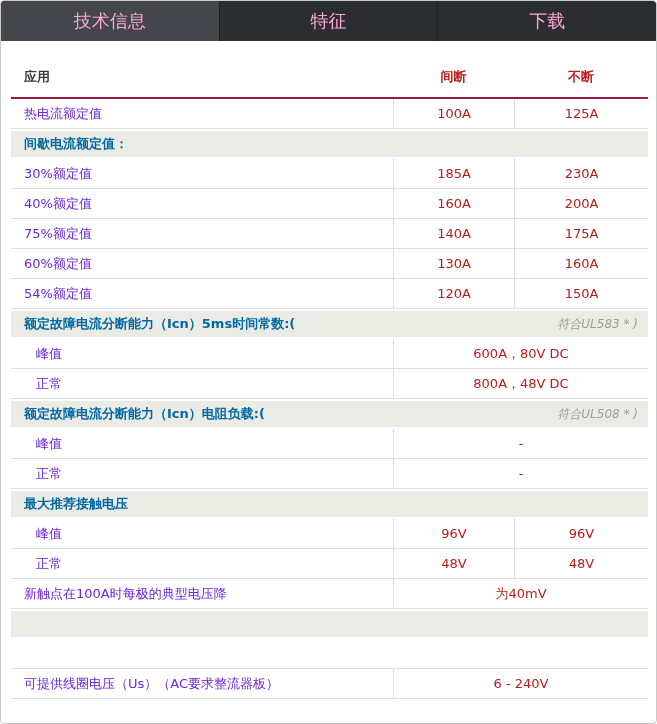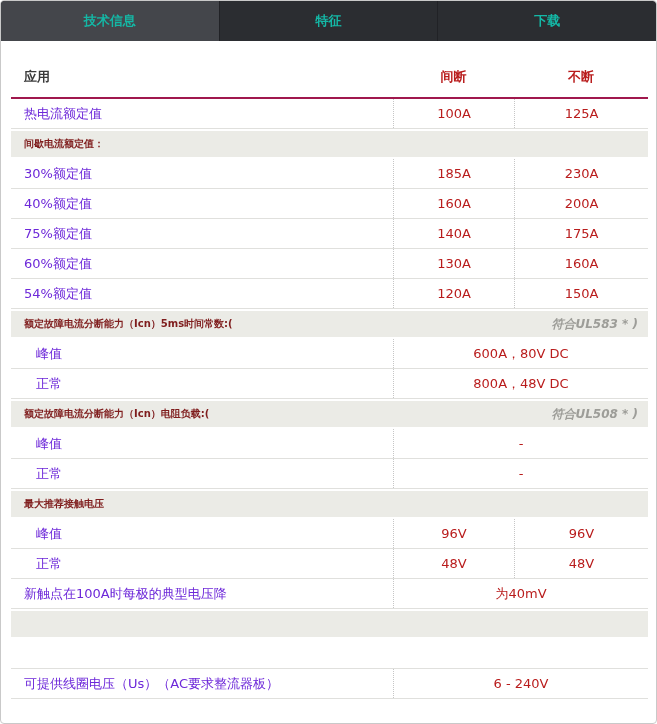--- a/index.html
+++ b/index.html
@@ -13,22 +13,22 @@
     border:1px solid #c9c9c9; border-radius:4px;
     background:#fff; overflow:hidden;
   }
   
   .tabbar {
     display:flex; height:40px; background:#2b2d31;
     border-radius:3px 3px 0 0; overflow:hidden;
   }
   .tab {
     flex:1; display:flex; align-items:center; justify-content:center;
-    color:#14b8a6; font-size:13px; cursor:pointer;
-    border-right:1px solid #212226; box-sizing:border-box;font-weight:bold;
+    color:#f9a8d4; font-size:18px; cursor:pointer;
+    border-right:1px solid #212226; box-sizing:border-box;
   }
   .tab:last-child { border-right:none; }
   .tab.active { background:#44464b; }
   
   .table { margin:16px 10px 0 10px; width:637px; }
   .row { display:flex; align-items:center; box-sizing:border-box; }
   .header-row {
     height:42px; border-bottom:2px solid #a0184d;
     font-weight:bold; color:#3a3a3a; font-size:13px;
   }
@@ -47,26 +47,26 @@
   .c3 { width:134px;text-align:right; }
   .merged { width:255px; }
   .row.data { height:30px; border-bottom:1px solid #e0e0dd; background:#fff; }
   .row.data .cell { border-left:1px dotted #c6c6c6; }
   .row.data.sub .label { padding-left:25px; }
   .header-row .cell { border-left:none; }
   .row.section {
     height:26px; margin:2px 0; background:#ebebe6;
   }
   .section-label {
-    padding-left:13px; font-size:10px; font-weight:bold; color:#7f1d1d;
+    padding-left:13px; font-size:13px; font-weight:bold; color:#0369a1;
     white-space:nowrap;
   }
   .section-note {
     margin-left:auto; padding-right:10px;
-    font-size:12px; font-style:italic; color:#9d9d98;font-weight:bold;
+    font-size:12px; font-style:italic; color:#9d9d98;
   }
 </style>
 </head>
 <body>
 
 <div class="page">
 
   <div class="tabbar">
     <div class="tab active">技术信息</div>
     <div class="tab">特征</div>

